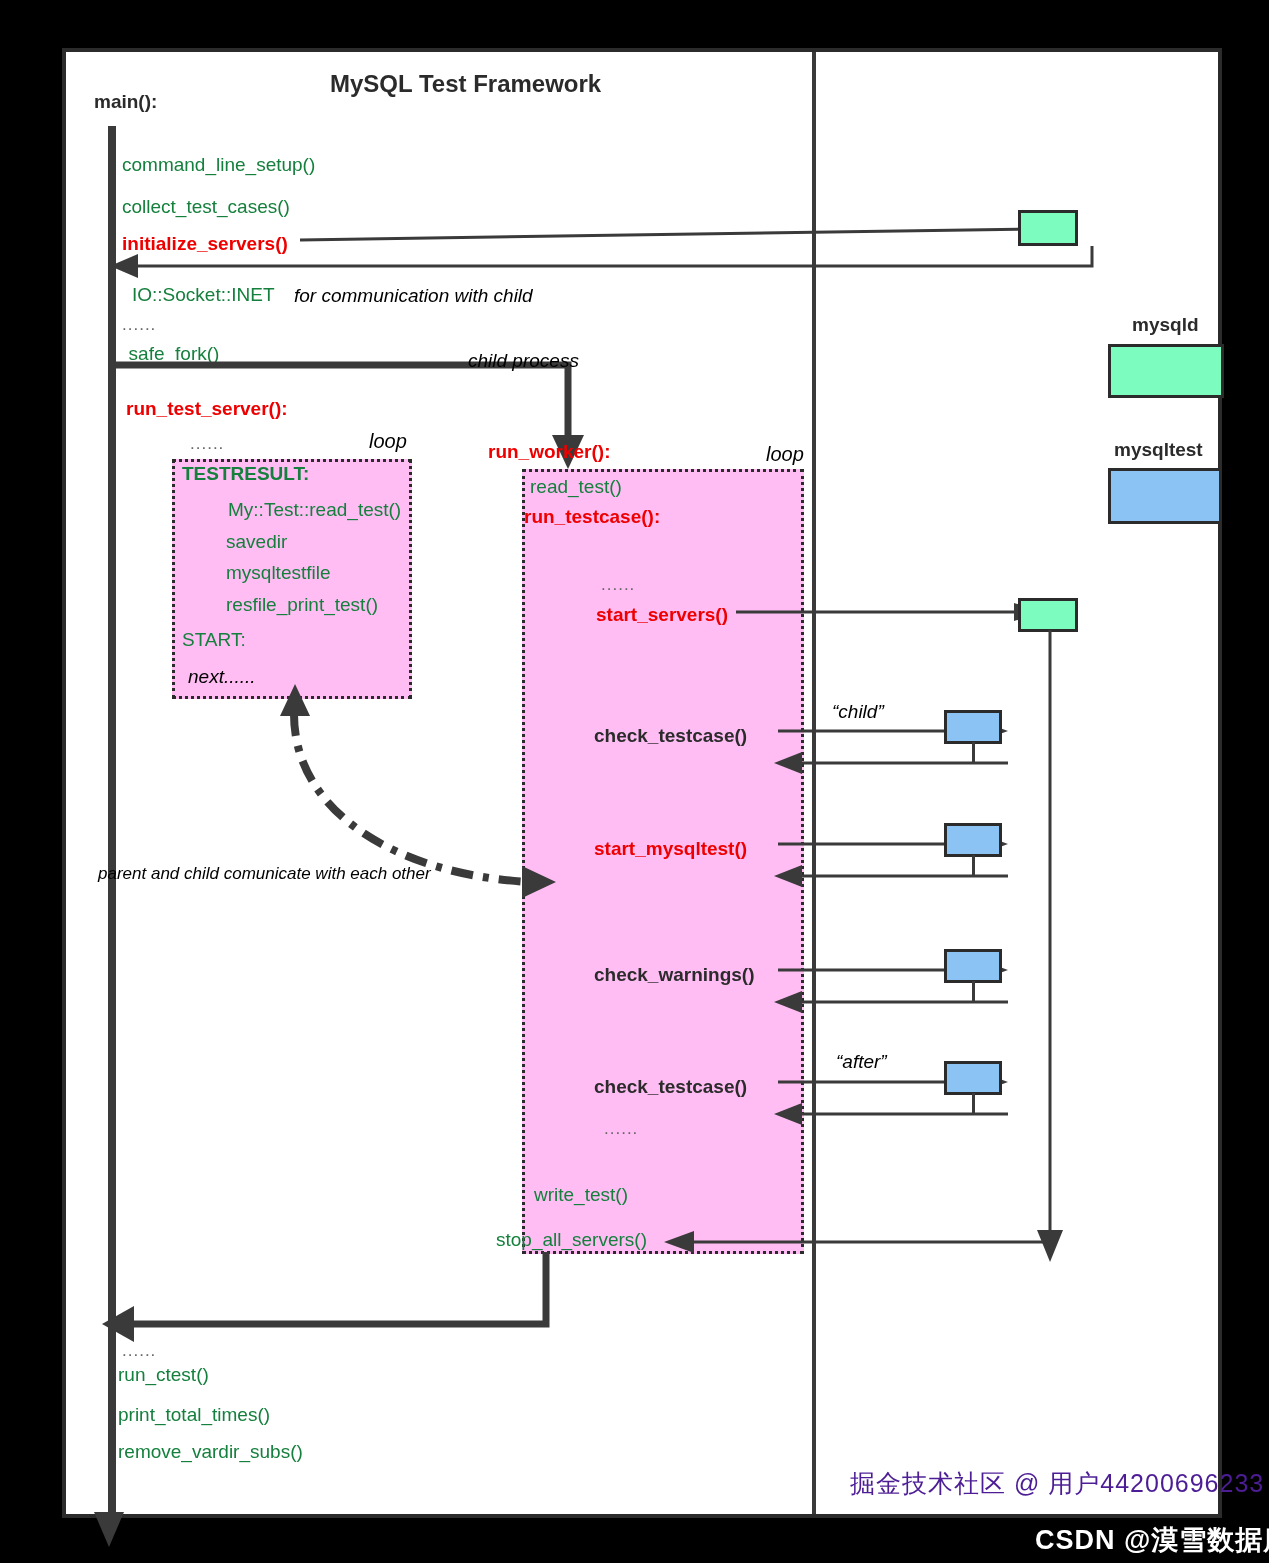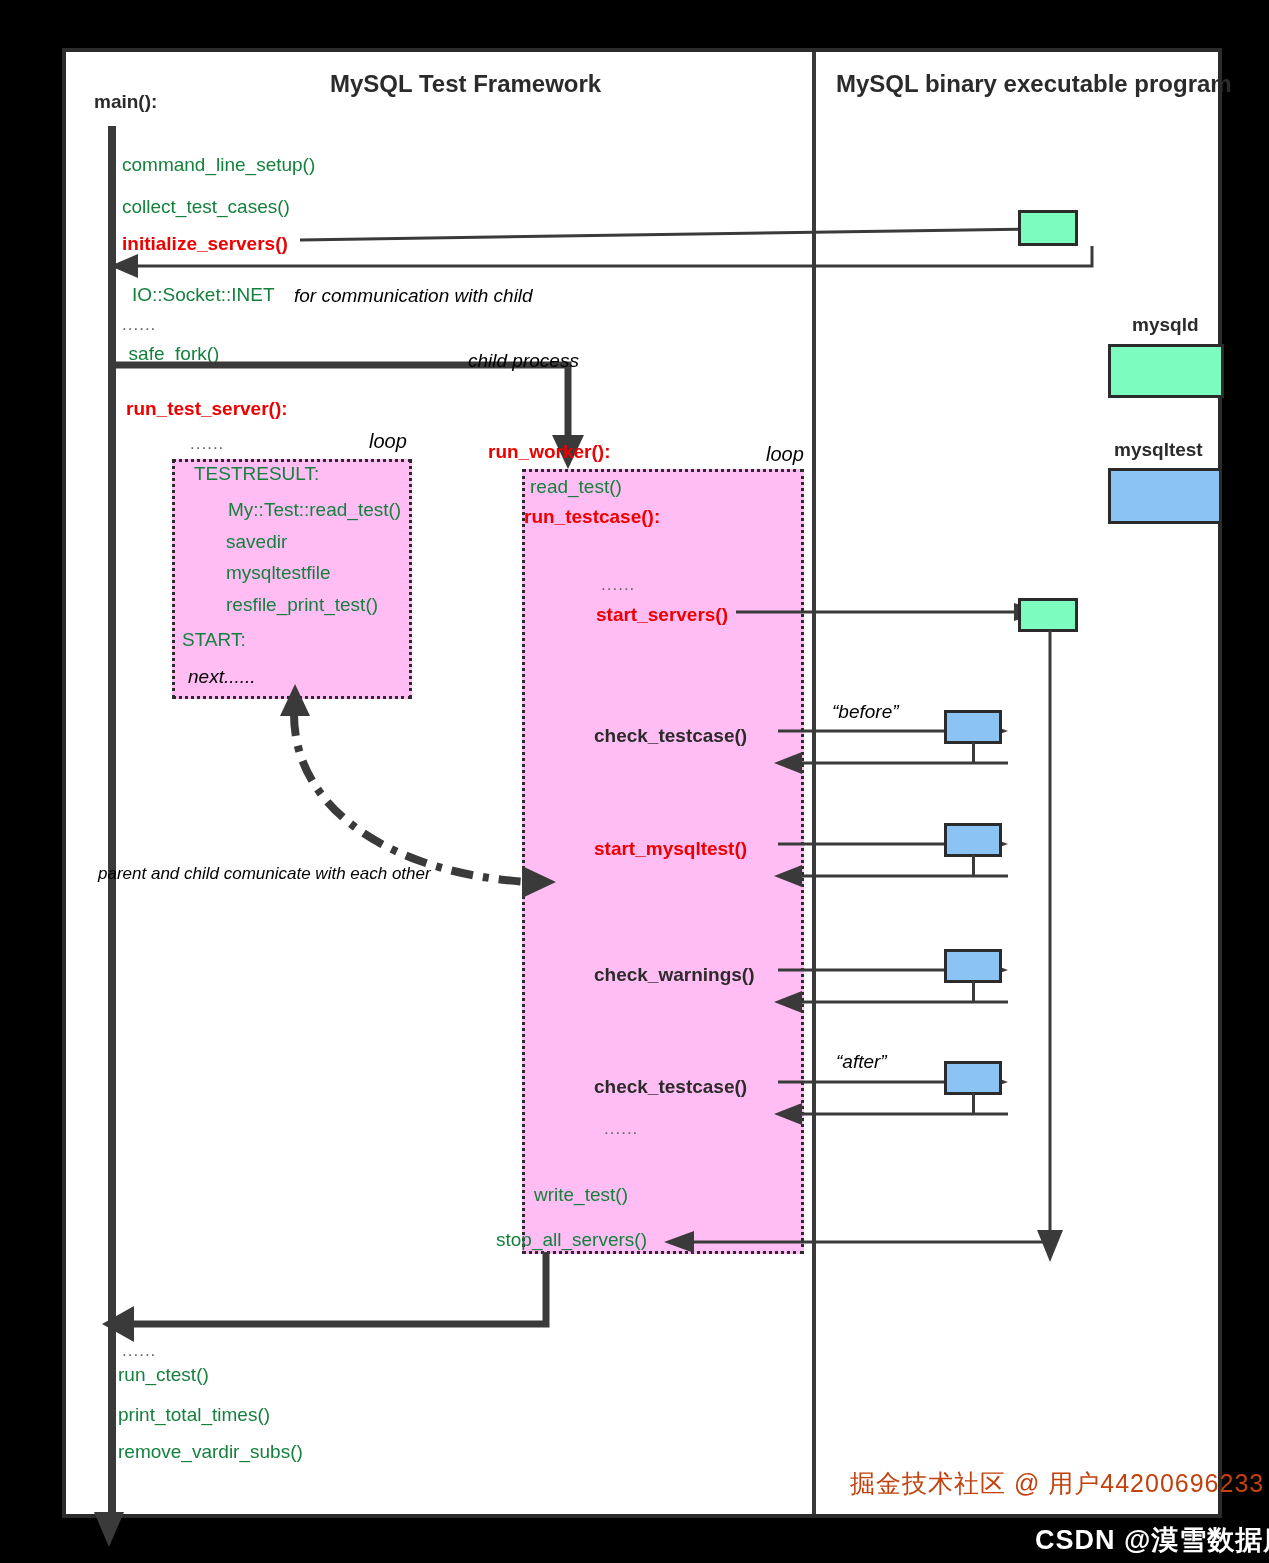--- a/index.html
+++ b/index.html
@@ -11,35 +11,34 @@
   .blk{color:#15803d;}
   .red{color:#ee0000;font-weight:bold;}
   .bold{font-weight:bold;color:#2b2b2b;}
   .purple{color:#000000;font-style:italic;}
   .dots{color:#666;letter-spacing:1px;}
   .vline{position:absolute;background:#3a3a3a;}
   .gbox{position:absolute;background:#7dfcc0;border:3px solid #2b2b2b;box-sizing:border-box;}
   .bbox{position:absolute;background:#8cc3f5;border:3px solid #2b2b2b;box-sizing:border-box;}
   .pinkbox{position:absolute;background:#ffbdf4;border:3px dotted #2b2b2b;box-sizing:border-box;}
   .wm{position:absolute;white-space:nowrap;}
-  .wm1{color:#c2410c;font-size:25px;letter-spacing:1px;}
+  .wm1{color:#4c1d95;font-size:25px;letter-spacing:1px;}
   .wm2{color:#ffffff;font-size:27px;font-weight:bold;letter-spacing:1px;}
   svg{position:absolute;left:0;top:0;overflow:visible;pointer-events:none;}
 </style>
 </head>
 <body>
 
 <div id="page">
 
   <div id="canvas">
 
     <div class="vline" style="left:746px;top:0px;width:4px;height:1462px;"></div>
 
     <div class="lbl bold" style="left:264px;top:20px;font-size:24px;">MySQL Test Framework</div>
-    <div class="lbl bold" style="left:770px;top:20px;font-size:24px;">MySQL binary executable program</div>
 
     <div class="lbl bold" style="left:28px;top:40px;font-size:19px;">main():</div>
 
     <div class="vline" style="left:42px;top:74px;width:8px;height:1405px;"></div>
 
     <svg width="60" height="60" style="left:16px;top:1440px;">
       <polygon points="12,20 42,20 27,55" fill="#3a3a3a"></polygon>
     </svg>
 
     <div class="lbl blk" style="left:56px;top:103px;font-size:19px;">command_line_setup()</div>
@@ -66,21 +65,21 @@
       <polyline points="4,8 460,8 460,80" fill="none" stroke="#3a3a3a" stroke-width="7"></polyline>
       <polygon points="444,78 476,78 460,112" fill="#3a3a3a"></polygon>
     </svg>
     <div class="lbl purple" style="left:402px;top:299px;font-size:19px;">child process</div>
 
     <div class="lbl red" style="left:60px;top:347px;font-size:19px;">run_test_server():</div>
     <div class="lbl dots" style="left:124px;top:383px;font-size:17px;">......</div>
     <div class="lbl purple" style="left:303px;top:379px;font-size:20px;">loop</div>
 
     <div class="pinkbox" style="left:106px;top:407px;width:240px;height:240px;"></div>
-    <div class="lbl blk" style="left:128px;top:412px;font-size:19px;">TESTRESULT:</div>
+    <div class="lbl blk" style="left:116px;top:412px;font-size:19px;font-weight:bold;">TESTRESULT:</div>
     <div class="lbl blk" style="left:162px;top:448px;font-size:19px;">My::Test::read_test()</div>
     <div class="lbl blk" style="left:160px;top:480px;font-size:19px;">savedir</div>
     <div class="lbl blk" style="left:160px;top:511px;font-size:19px;">mysqltestfile</div>
     <div class="lbl blk" style="left:160px;top:543px;font-size:19px;">resfile_print_test()</div>
     <div class="lbl blk" style="left:116px;top:578px;font-size:19px;">START:</div>
     <div class="lbl purple" style="left:122px;top:615px;font-size:19px;font-style:italic;">next......</div>
 
     <div class="lbl red" style="left:422px;top:390px;font-size:19px;">run_worker():</div>
     <div class="lbl purple" style="left:700px;top:392px;font-size:20px;">loop</div>
 
@@ -101,21 +100,21 @@
       <line x1="0" y1="12" x2="278" y2="12" stroke="#3a3a3a" stroke-width="3"></line>
       <polygon points="278,3 308,12 278,21" fill="#3a3a3a"></polygon>
     </svg>
     <div class="gbox" style="left:952px;top:546px;width:60px;height:34px;"></div>
 
     <svg width="40" height="660" style="left:968px;top:578px;">
       <line x1="16" y1="0" x2="16" y2="615" stroke="#3a3a3a" stroke-width="3"></line>
       <polygon points="3,600 29,600 16,632" fill="#3a3a3a"></polygon>
     </svg>
 
-    <div class="lbl purple" style="left:766px;top:650px;font-size:19px;">“before”</div>
+    <div class="lbl purple" style="left:766px;top:650px;font-size:19px;">“child”</div>
     <svg width="310" height="70" style="left:712px;top:660px;">
       <line x1="0" y1="19" x2="200" y2="19" stroke="#3a3a3a" stroke-width="3"></line>
       <polygon points="200,8 230,19 200,30" fill="#3a3a3a"></polygon>
       <polyline points="230,51 24,51" fill="none" stroke="#3a3a3a" stroke-width="3"></polyline>
       <polygon points="24,40 24,62 -4,51" fill="#3a3a3a"></polygon>
     </svg>
     <div class="bbox" style="left:878px;top:658px;width:58px;height:34px;"></div>
     <div class="vline" style="left:906px;top:690px;width:3px;height:22px;"></div>
 
     <svg width="310" height="70" style="left:712px;top:773px;">

